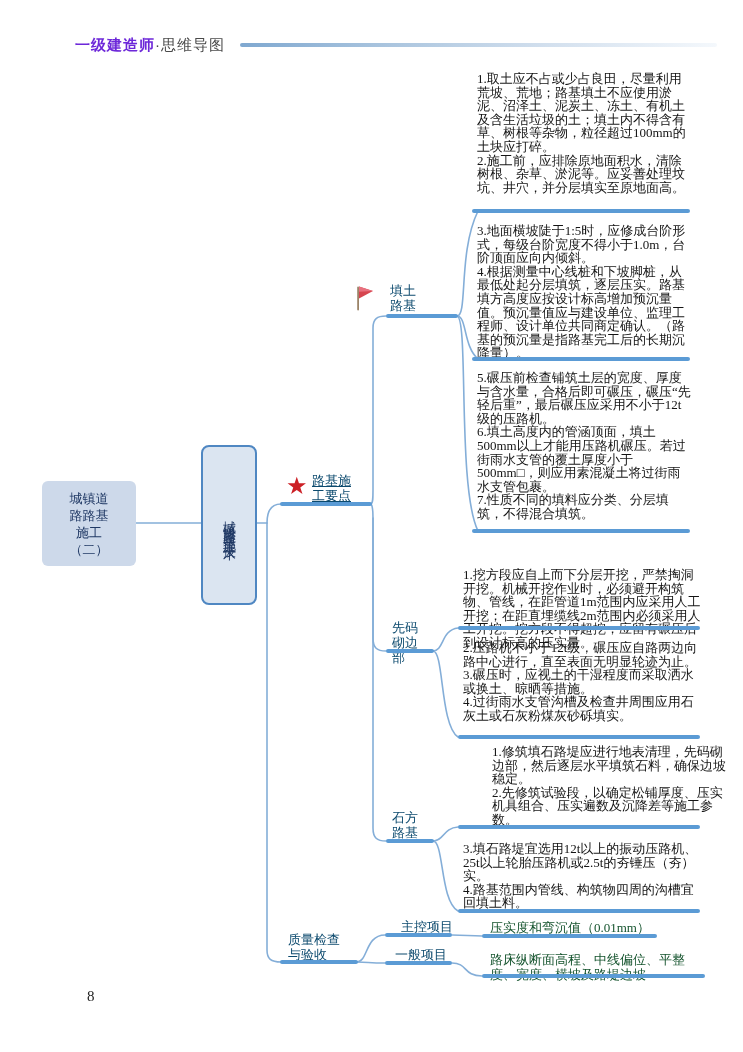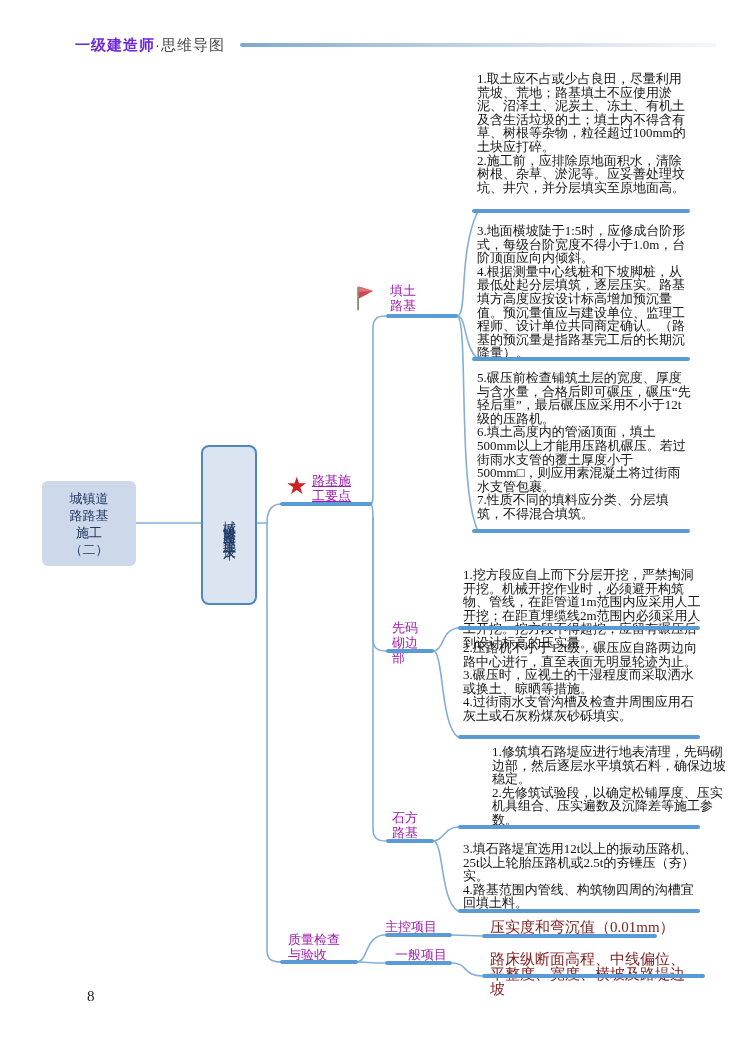--- a/index.html
+++ b/index.html
@@ -15,30 +15,30 @@
   .links{position:absolute;left:0;top:0;width:743px;height:1052px;}
   .links path{fill:none;stroke:#84aed8;stroke-width:1.6;stroke-linecap:round;}
   
   .rootbox{position:absolute;left:42px;top:481px;width:94px;height:85px;background:#cdd9ea;
            border-radius:6px;display:flex;align-items:center;justify-content:center;text-align:center;
            color:#1f3864;font-size:13px;line-height:17px;white-space:pre-line;}
   .box2{position:absolute;left:201px;top:445px;width:52px;height:156px;background:#dbe5f1;
         border:2px solid #4f87c2;border-radius:8px;display:flex;align-items:center;justify-content:center;
         color:#1f3864;font-size:13px;writing-mode:vertical-rl;text-orientation:upright;letter-spacing:3px;}
   
-  .topic{position:absolute;font-size:13px;line-height:15px;color:#a21caf;}
+  .topic{position:absolute;font-size:13px;line-height:15px;color:#0c4a6e;}
   .wrap2{width:28px;}
   .wrap3{width:42px;text-decoration:underline;}
   .wrap4{width:58px;}
   
   .tline{position:absolute;height:4px;background:#5b9bd5;border-radius:2px;}
   
   .note{position:absolute;font-size:13px;line-height:13.6px;white-space:pre-line;color:#141414;
         letter-spacing:0px;}
-  .leaf{position:absolute;font-size:15px;line-height:15px;color:#7f1d1d;}
+  .leaf{position:absolute;font-size:13px;line-height:15px;color:#14532d;}
   
   .star{position:absolute;left:286px;top:474px;font-size:24px;line-height:24px;color:#cc2026;
         font-family:"DejaVu Sans",sans-serif;}
   .flag{position:absolute;left:354px;top:285px;width:20px;height:27px;}
   .pagenum{position:absolute;left:87px;top:988px;font-size:15px;color:#222;}
 </style>
 </head>
 <body>
 
 <div class="page">
@@ -116,21 +116,21 @@
   <div class="tline" style="left:458px;top:735px;width:242px;"></div>
 
   <div class="note" style="left:463px;top:745px;width:240px;margin-left:29px;">1.修筑填石路堤应进行地表清理，先码砌边部，然后逐层水平填筑石料，确保边坡稳定。
 2.先修筑试验段，以确定松铺厚度、压实机具组合、压实遍数及沉降差等施工参数。</div>
   <div class="tline" style="left:458px;top:825px;width:242px;"></div>
 
   <div class="note" style="left:463px;top:842px;width:240px;">3.填石路堤宜选用12t以上的振动压路机、25t以上轮胎压路机或2.5t的夯锤压（夯）实。
 4.路基范围内管线、构筑物四周的沟槽宜回填土料。</div>
   <div class="tline" style="left:458px;top:909px;width:242px;"></div>
 
-  <div class="topic" style="left:385px;top:919px;">主控项目</div>
+  <div class="topic" style="left:401px;top:919px;">主控项目</div>
   <div class="tline" style="left:385px;top:933px;width:67px;"></div>
 
   <div class="topic" style="left:395px;top:947px;">一般项目</div>
   <div class="tline" style="left:385px;top:961px;width:67px;"></div>
 
   <div class="leaf" style="left:490px;top:920px;width:200px;">压实度和弯沉值（0.01mm）</div>
   <div class="tline" style="left:482px;top:934px;width:175px;"></div>
 
   <div class="leaf" style="left:490px;top:952px;width:206px;">路床纵断面高程、中线偏位、平整度、宽度、横坡及路堤边坡</div>
   <div class="tline" style="left:482px;top:974px;width:223px;"></div>

